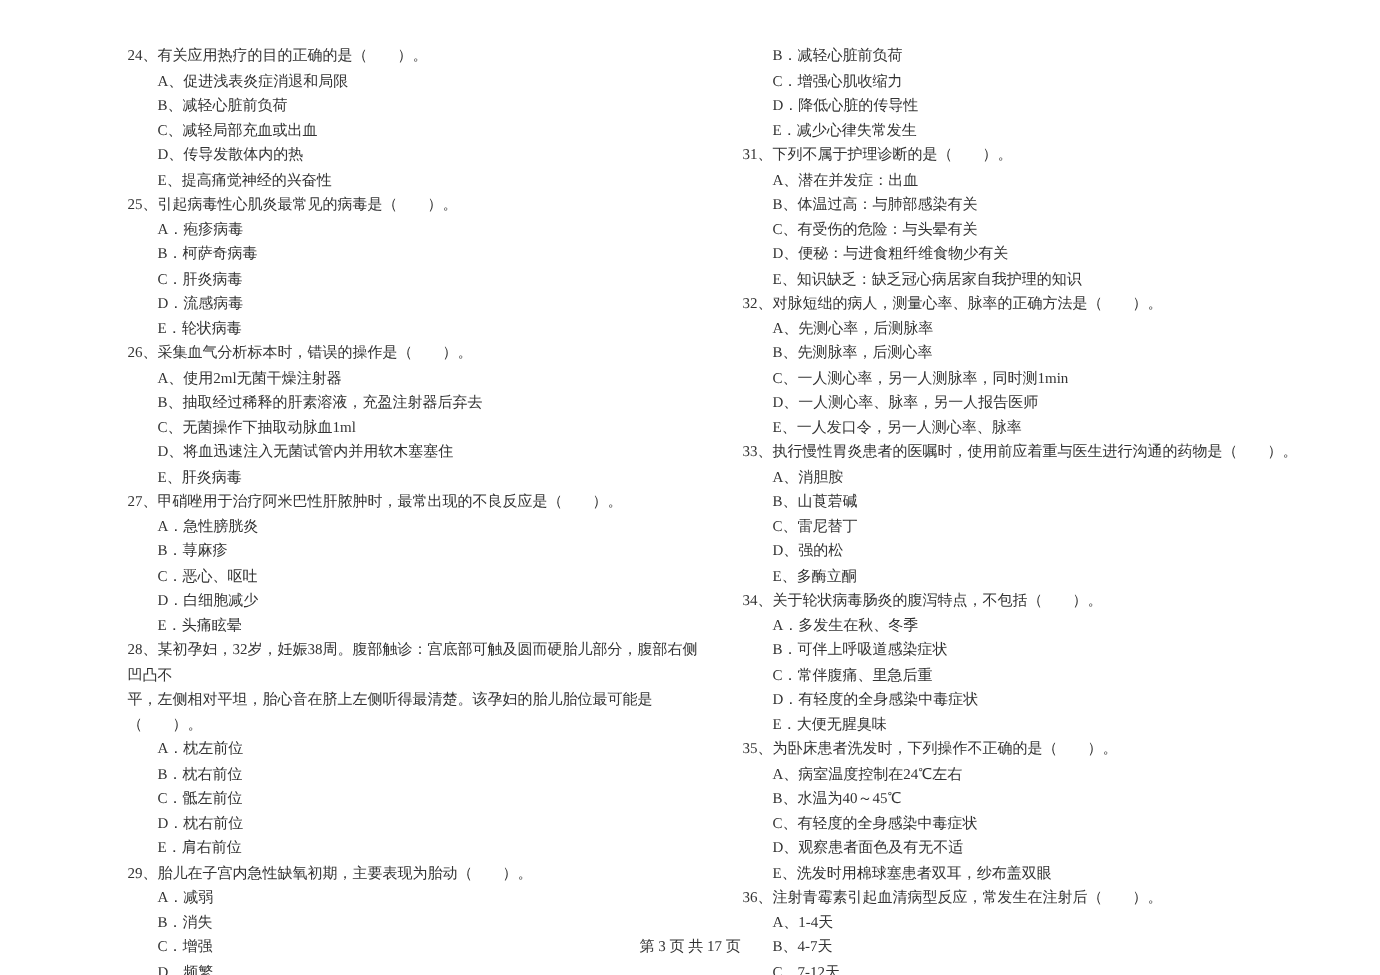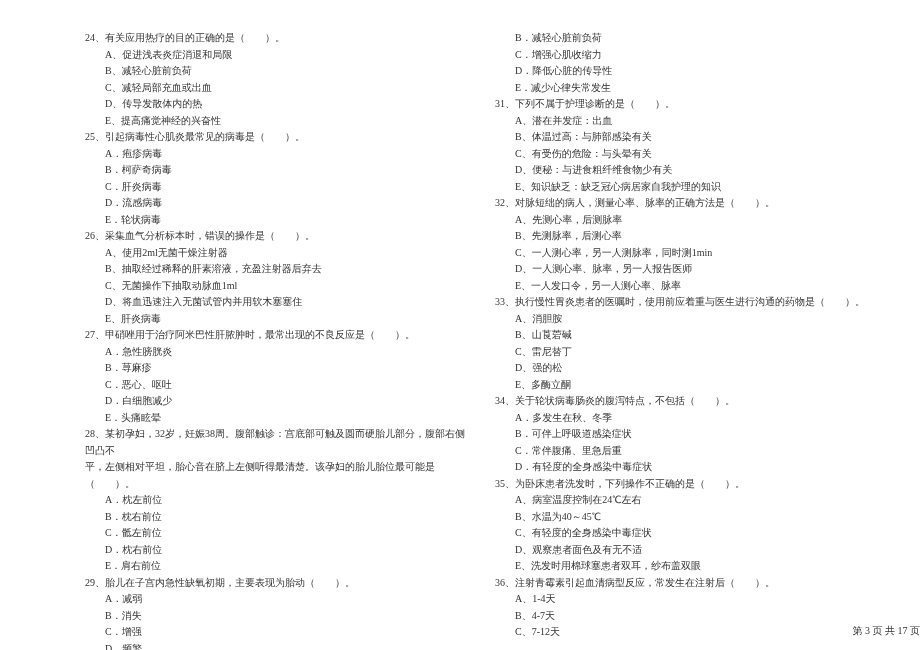--- a/index.html
+++ b/index.html
@@ -21,21 +21,21 @@
     .col {
       flex: 1;
       line-height: 1.65;
     }
     .stem { }
     .opt { padding-left: 2em; }
     .footer {
       position: absolute;
       bottom: 12px;
       left: 0; right: 0;
-      text-align: right;
+      text-align: center;
       font-size: 10px;
       color: #333;
     }
   </style>
 </head>
 <body>
 
 <div class="page">
   <div class="col" id="col-left">
       <div class="stem">24、有关应用热疗的目的正确的是（　　）。</div>
@@ -96,20 +96,21 @@
       <div class="opt">A、消胆胺</div>
       <div class="opt">B、山莨菪碱</div>
       <div class="opt">C、雷尼替丁</div>
       <div class="opt">D、强的松</div>
       <div class="opt">E、多酶立酮</div>
       <div class="stem">34、关于轮状病毒肠炎的腹泻特点，不包括（　　）。</div>
       <div class="opt">A．多发生在秋、冬季</div>
       <div class="opt">B．可伴上呼吸道感染症状</div>
       <div class="opt">C．常伴腹痛、里急后重</div>
       <div class="opt">D．有轻度的全身感染中毒症状</div>
+      <div class="opt">E．大便无腥臭味</div>
       <div class="stem">35、为卧床患者洗发时，下列操作不正确的是（　　）。</div>
       <div class="opt">A、病室温度控制在24℃左右</div>
       <div class="opt">B、水温为40～45℃</div>
       <div class="opt">C、有轻度的全身感染中毒症状</div>
       <div class="opt">D、观察患者面色及有无不适</div>
       <div class="opt">E、洗发时用棉球塞患者双耳，纱布盖双眼</div>
       <div class="stem">36、注射青霉素引起血清病型反应，常发生在注射后（　　）。</div>
       <div class="opt">A、1-4天</div>
       <div class="opt">B、4-7天</div>
       <div class="opt">C、7-12天</div>

